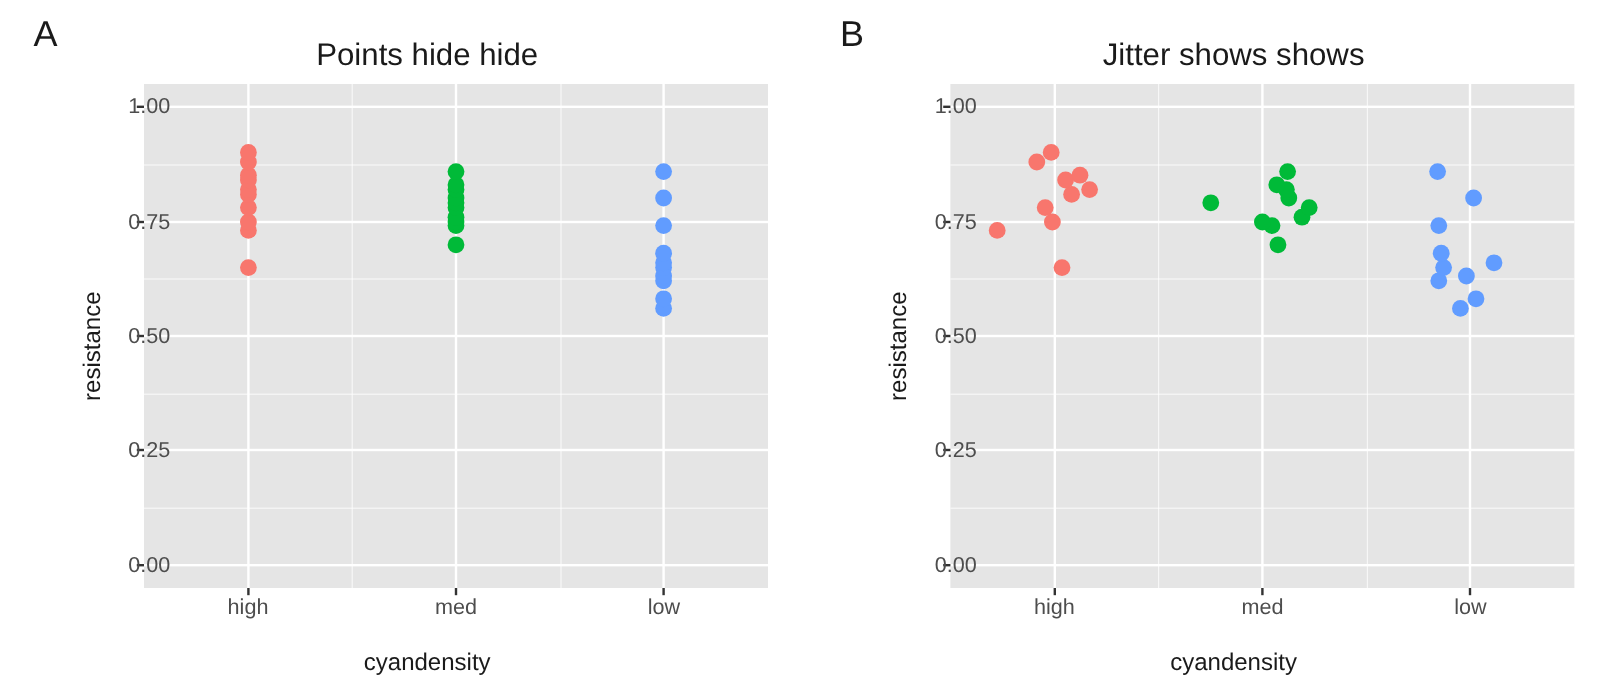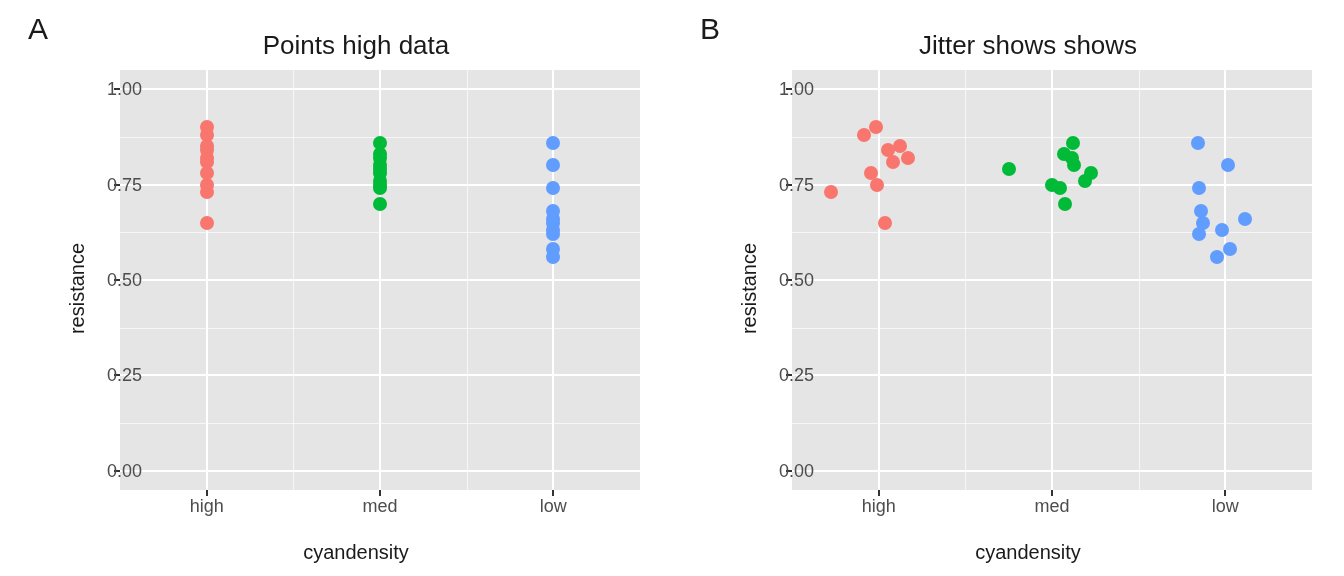--- a/index.html
+++ b/index.html
@@ -118,21 +118,21 @@
   .c-med  { background: #00ba38; }
   .c-low  { background: #619cff; }
 </style>
 </head>
 <body>
 
 <div class="wrap">
 
   <div class="panel">
     <div class="panel-letter">A</div>
-    <div class="title">Points high data</div>
+    <div class="title">Points hide hide</div>
     <div class="ylab">
         <span>resistance</span>
       </div>
     <div class="xlab">cyandensity</div>
     <div class="plot" id="plot-0">
         <div class="hgrid-major" style="top: 399.909px;"></div>
         <div class="ytick-mark" style="top: 399.909px;"></div>
         <div class="hgrid-minor" style="top: 353.182px;"></div>
         <div class="hgrid-major" style="top: 304.455px;"></div>
         <div class="ytick-mark" style="top: 304.455px;"></div>

